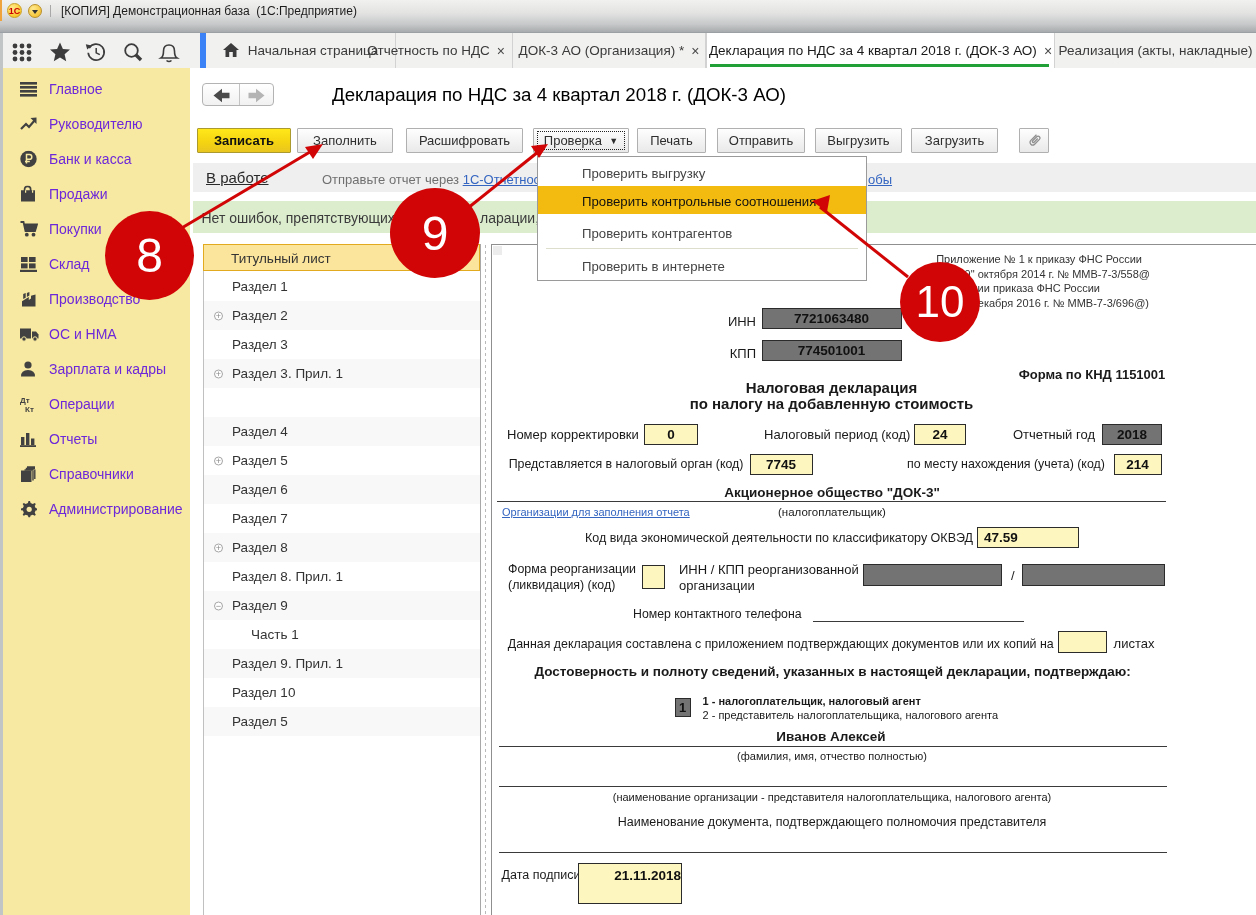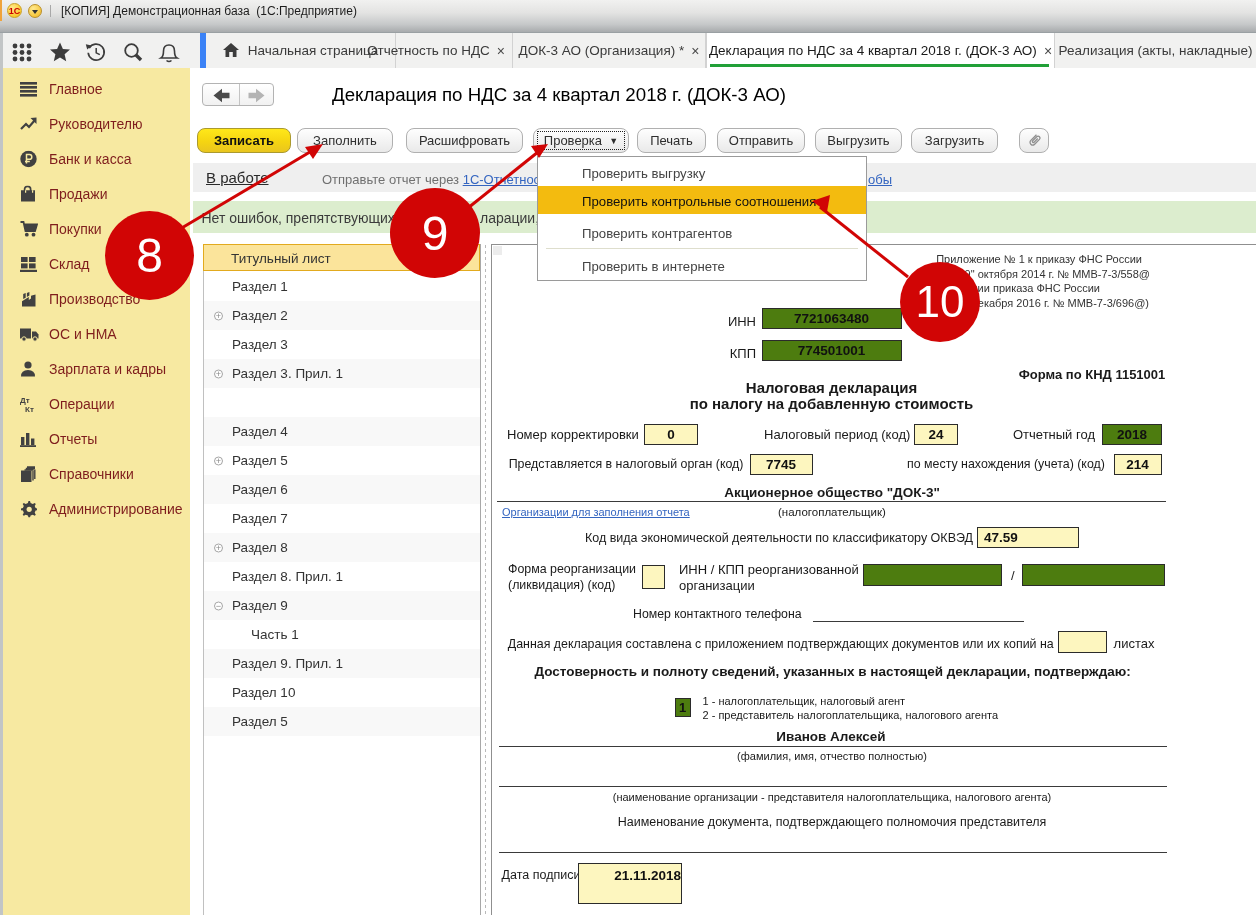--- a/index.html
+++ b/index.html
@@ -25,29 +25,29 @@
 .ticon { position:absolute; top:41px; width:22px; height:22px; }
 .tab { position:absolute; top:33px; height:35px; font-size:13.5px; color:#3a3a3a;
   display:flex; align-items:center; justify-content:center; border-right:1px solid #d2d2d2; }
 .tabx { color:#4a4a4a; margin-left:7px; font-size:14px; }
 #tab4 { background:#fff; border-left:1px solid #d2d2d2; color:#1a1a1a; }
 #tab4u { left:710px; top:64px; width:339px; height:3px; background:#21a038; }
 #sidebar { left:0; top:68px; width:190px; height:847px; background:#f7e9a1; }
 .sbit { position:absolute; left:0; width:190px; height:24px; }
 .sbit svg { position:absolute; left:20px; top:50%; transform:translateY(-50%); }
 .sbit span { position:absolute; left:49px; top:50%; transform:translateY(-50%);
-  font-size:14px; color:#7f1d1d; white-space:nowrap; }
+  font-size:14px; color:#6d28d9; white-space:nowrap; }
 #main { left:190px; top:68px; width:1066px; height:847px; background:#fff; }
 
 #navgrp { left:12px; top:15px; width:72px; height:23px; border:1px solid #b3b3b3;
   border-radius:4px; background:linear-gradient(#ffffff,#f1f1f1); }
 #navgrp .d { position:absolute; left:36px; top:0; width:1px; height:21px; background:#c4c4c4; }
 #h1title { left:142px; top:16px; font-size:18.7px; color:#000; white-space:nowrap; }
 
-.btn { position:absolute; top:60px; height:25px; border:1px solid #b0b0b0; border-radius:8px;
+.btn { position:absolute; top:60px; height:25px; border:1px solid #b0b0b0; border-radius:1px;
   background:linear-gradient(#fefefe,#e9e9e9); font-size:13px; color:#2e2e2e;
   display:flex; align-items:center; justify-content:center; white-space:nowrap; }
 #btn-save { background:linear-gradient(#ffe81a,#f5d511 55%,#e9c51f); border-color:#ab9a2e; font-weight:bold; color:#111; }
 #btn-check { border-color:#b0b0b0; }
 #btn-check .dots { position:absolute; left:3px; top:2px; right:3px; bottom:2px;
   border:1px dotted #222; }
 #statusbar { left:3px; top:95px; width:1063px; height:29px; background:#efefef; }
 #vrabote { left:16px; top:101px; font-size:15px; color:#2a2a2a; text-decoration:underline; }
 #otpr { left:132px; top:104px; font-size:13px; color:#707070; }
 #otpr a { color:#3465c0; text-decoration:underline; }
@@ -67,21 +67,21 @@
 #selrow { left:13px; top:176px; width:277px; height:27px; background:#fbe49b;
   border:1.5px solid #e2aa1e; }
 #selrow span { position:absolute; left:27px; top:50%; transform:translateY(-50%);
   font-size:13.5px; color:#333; }
 #dashline { left:295px; top:177px; width:1px; height:670px; 
   background:repeating-linear-gradient(#b9b9b9 0 3px, #fff 3px 6px); }
 #formpanel { left:301px; top:176px; width:765px; height:671px; border-left:1px solid #8f8f8f;
   border-top:1px solid #8f8f8f; background:#fff; }
 
 .f { position:absolute; font-size:13px; color:#1a1a1a; white-space:nowrap; }
-.fbox { position:absolute; border:1px solid #2b2b2b; background:#4d7c0f; text-align:center;
+.fbox { position:absolute; border:1px solid #2b2b2b; background:#737373; text-align:center;
   font-weight:bold; font-size:13.5px; color:#111; }
 .fy { background:#fdf6bf; }
 .hl { position:absolute; height:1px; background:#3a3a3a; }
 
 #dropdown { left:537px; top:156px; width:330px; height:125px; background:#fff;
   border:1px solid #9a9a9a; z-index:30; }
 .mitem { position:absolute; left:0; width:328px; font-size:13.2px; color:#444; }
 #mhl { position:absolute; left:0; top:29px; width:328px; height:28px; background:#f3bb0f; color:#111; }
 #msep { position:absolute; left:8px; top:91px; width:312px; height:1px; background:#dedecd; }
 
@@ -353,21 +353,21 @@
  <div class="f" style="left:536px; top:246px; width:30px; text-align:right;">ИНН</div>
  <div class="fbox" style="left:571.5px; top:240px; width:140px; height:21px; line-height:19px;">7721063480</div>
  <div class="f" style="left:536px; top:278px; width:30px; text-align:right;">КПП</div>
  <div class="fbox" style="left:571.5px; top:272px; width:140px; height:21px; line-height:19px;">774501001</div>
  <div class="f" style="left:902px; top:299px; transform:translateX(-50%); font-weight:bold;">Форма по КНД 1151001</div>
  <div class="f" style="left:641.5px; top:310.5px; transform:translateX(-50%); font-weight:bold; font-size:15px;">Налоговая декларация</div>
  <div class="f" style="left:641.5px; top:326.5px; transform:translateX(-50%); font-weight:bold; font-size:15px;">по налогу на добавленную стоимость</div>
  <div class="f" style="left:317px; top:359px;">Номер корректировки</div>
  <div class="fbox fy" style="left:454px; top:356px; width:54px; height:21px; line-height:19px;">0</div>
  <div class="f" style="left:574px; top:359px;">Налоговый период (код)</div>
- <div class="fbox fy" style="left:724px; top:356px; width:44px; height:21px; line-height:19px;">24</div>
+ <div class="fbox fy" style="left:724px; top:356px; width:52px; height:21px; line-height:19px;">24</div>
  <div class="f" style="left:823px; top:359px;">Отчетный год</div>
  <div class="fbox" style="left:912px; top:356px; width:60px; height:21px; line-height:19px;">2018</div>
  <div class="f" style="left:318.7px; top:389px; font-size:12.4px;">Представляется в налоговый орган (код)</div>
  <div class="fbox fy" style="left:559.5px; top:385.5px; width:63px; height:21px; line-height:19px;">7745</div>
  <div class="f" style="left:717px; top:389px; font-size:12.4px;">по месту нахождения (учета) (код)</div>
  <div class="fbox fy" style="left:923.6px; top:385.5px; width:48px; height:21px; line-height:19px;">214</div>
  <div class="f" style="left:642px; top:416.5px; transform:translateX(-50%); font-weight:bold; font-size:13.5px;">Акционерное общество "ДОК-3"</div>
  <div class="hl" style="left:307px; top:433px; width:669px;"></div>
  <div class="f" style="left:312px; top:438px; font-size:11px; color:#3465c0; text-decoration:underline;">Организации для заполнения отчета</div>
  <div class="f" style="left:588px; top:438px; font-size:11.5px;">(налогоплательщик)</div>
@@ -381,21 +381,21 @@
  <div class="fbox" style="left:673px; top:496px; width:139px; height:22px;"></div>
  <div class="f" style="left:821px; top:500px;">/</div>
  <div class="fbox" style="left:832px; top:496px; width:143px; height:22px;"></div>
  <div class="f" style="left:443px; top:539px; font-size:12.3px;">Номер контактного телефона</div>
  <div class="hl" style="left:622.5px; top:553px; width:211px;"></div>
  <div class="f" style="left:317.8px; top:568.5px; font-size:12.4px;">Данная декларация составлена с приложением подтверждающих документов или их копий на</div>
  <div class="fbox fy" style="left:868px; top:563px; width:49px; height:22px;"></div>
  <div class="f" style="left:923.6px; top:568px;">листах</div>
  <div class="f" style="left:344.4px; top:595.5px; font-weight:bold; font-size:13.5px;">Достоверность и полноту сведений, указанных в настоящей декларации, подтверждаю:</div>
  <div class="fbox" style="left:484.7px; top:629.8px; width:16px; height:19px; line-height:17px; font-size:13px;">1</div>
- <div class="f" style="left:512.5px; top:627px; font-size:11px;">1 - налогоплательщик, налоговый агент</div>
+ <div class="f" style="left:512.5px; top:627px; font-size:11px;font-weight:bold;">1 - налогоплательщик, налоговый агент</div>
  <div class="f" style="left:512.5px; top:641px; font-size:11px;">2 - представитель налогоплательщика, налогового агента</div>
  <div class="f" style="left:641px; top:661px; transform:translateX(-50%); font-weight:bold; font-size:13.5px;">Иванов Алексей</div>
  <div class="hl" style="left:308.5px; top:678px; width:668px;"></div>
  <div class="f" style="left:642px; top:681.5px; transform:translateX(-50%); font-size:11px;">(фамилия, имя, отчество полностью)</div>
  <div class="hl" style="left:308.5px; top:717.6px; width:668px;"></div>
  <div class="f" style="left:642px; top:747px; transform:translateX(-50%); font-size:12.5px;">Наименование документа, подтверждающего полномочия представителя</div>
  <div class="f" style="left:642px; top:722.5px; transform:translateX(-50%); font-size:11px;">(наименование организации - представителя налогоплательщика, налогового агента)</div>
  <div class="hl" style="left:308.5px; top:784.3px; width:668px;"></div>
  <div class="f" style="left:311.6px; top:800px; font-size:12.5px;">Дата подписи</div>
  <div class="fbox fy" style="left:388px; top:795px; width:104px; height:41px; line-height:23px;text-align:right;">21.11.2018</div>

